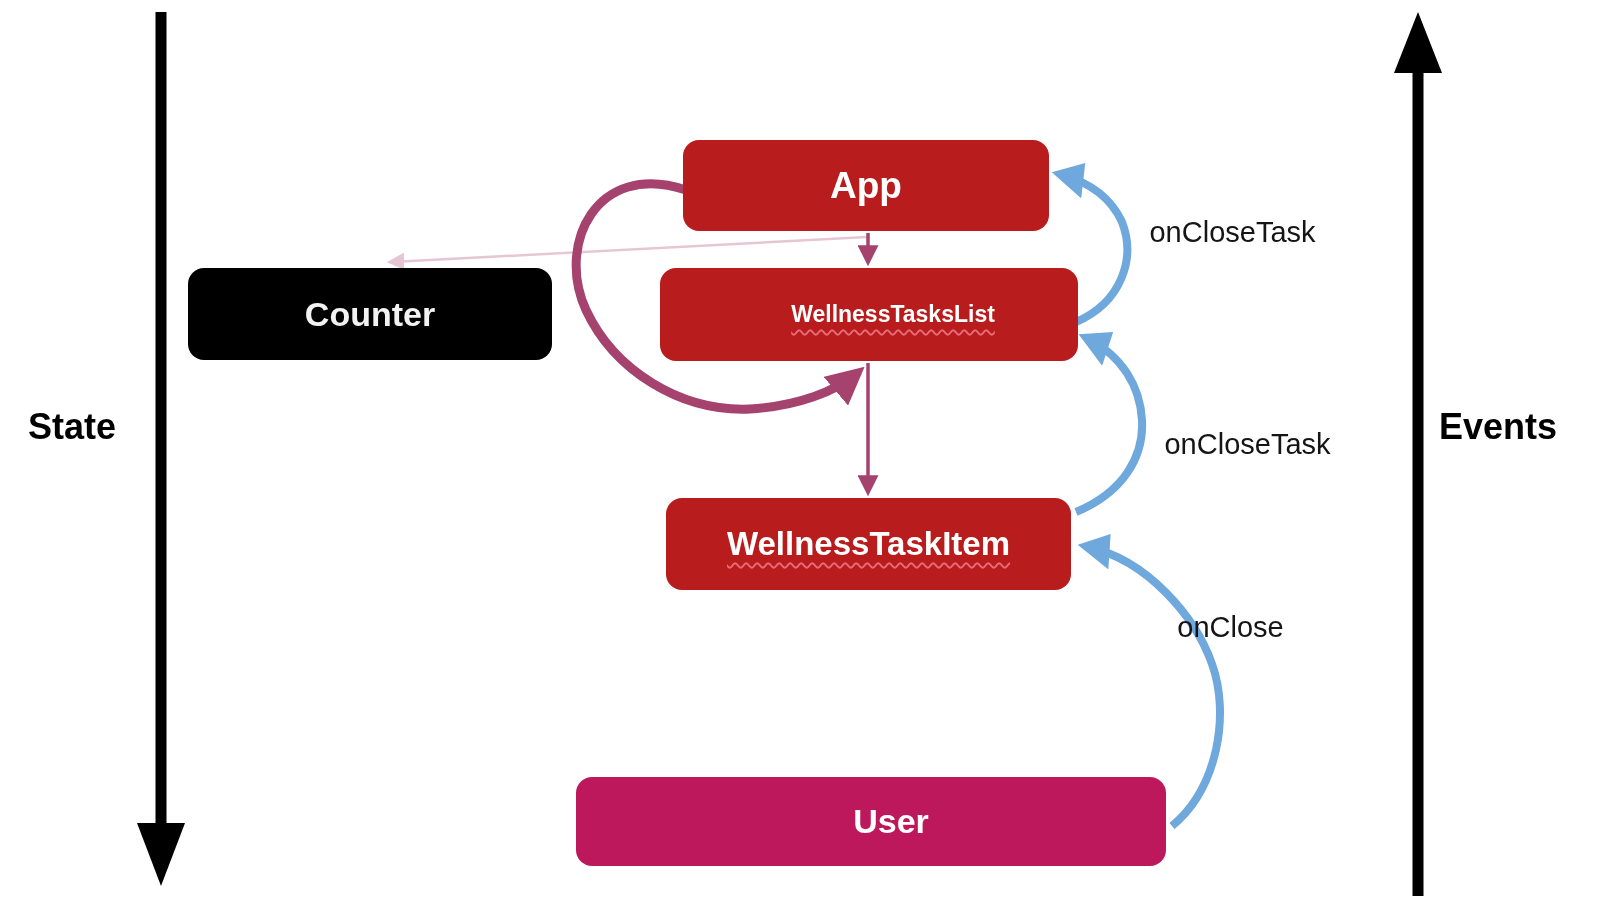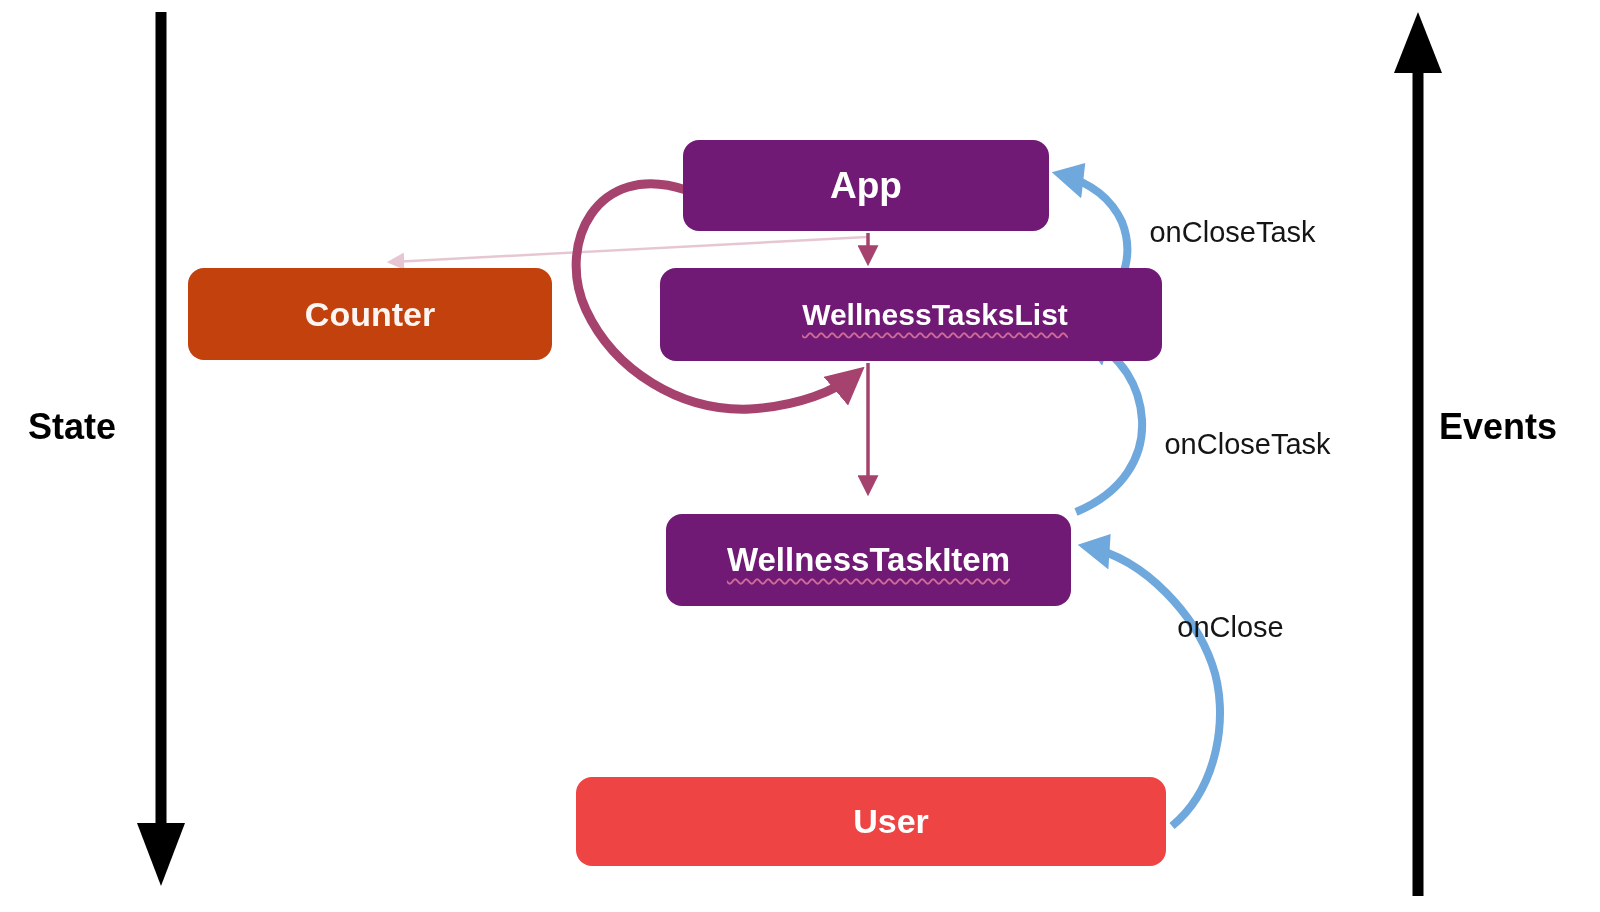--- a/index.html
+++ b/index.html
@@ -13,23 +13,23 @@
   .arrow-layer{position:absolute;left:0;top:0;width:1600px;height:912px;}
   .node{
     position:absolute;
     display:flex;align-items:center;justify-content:center;
     border-radius:16px;
     color:#ffffff;
     font-weight:bold;
     text-align:center;
     box-sizing:border-box;
   }
-  .node-blue{background:#701a75;}
-  .node-light{background:#ef4444;padding-left:40px;}
-  .node-faded{background:#c2410c;color:rgba(255,255,255,0.95);}
+  .node-blue{background:#b91c1c;}
+  .node-light{background:#be185d;padding-left:40px;}
+  .node-faded{background:#000000;color:rgba(255,255,255,0.95);}
   .wavy{
     text-decoration:underline;
     text-decoration-style:wavy;
     text-decoration-color:rgba(255,150,170,0.65);
     text-decoration-thickness:2px;
     text-underline-offset:7px;
   }
   .axis-label{
     position:absolute;
     color:#000000;
@@ -40,22 +40,22 @@
   .edge-label{
     position:absolute;
     color:#151515;
     font-size:29px;
     line-height:37px;
     text-align:center;
     white-space:nowrap;
     margin-top:8px;
   }
   #node-app{left:683px;top:140px;width:366px;height:91px;font-size:37px;}
-  #node-wtl{left:660px;top:268px;width:502px;height:93px;font-size:30px;padding-left:48px;}
-  #node-wti{left:666px;top:498px;width:405px;height:92px;font-size:33px;margin-top:16px;}
+  #node-wtl{left:660px;top:268px;width:418px;height:93px;font-size:23px;padding-left:48px;}
+  #node-wti{left:666px;top:498px;width:405px;height:92px;font-size:33px;}
   #node-counter{left:188px;top:268px;width:364px;height:92px;font-size:34px;}
   #node-user{left:576px;top:777px;width:590px;height:89px;font-size:34px;}
   #label-state{left:12px;top:406px;width:120px;}
   #label-events{left:1428px;top:406px;width:140px;text-align:center;}
   #label-onclosetask-top{left:1140px;top:206px;width:185px;}
   #label-onclosetask-mid{left:1155px;top:418px;width:185px;}
   #label-onclose{left:1168px;top:601px;width:125px;}
   #label-loop-note{left:452px;top:388px;width:225px;}
 </style>
 </head>

